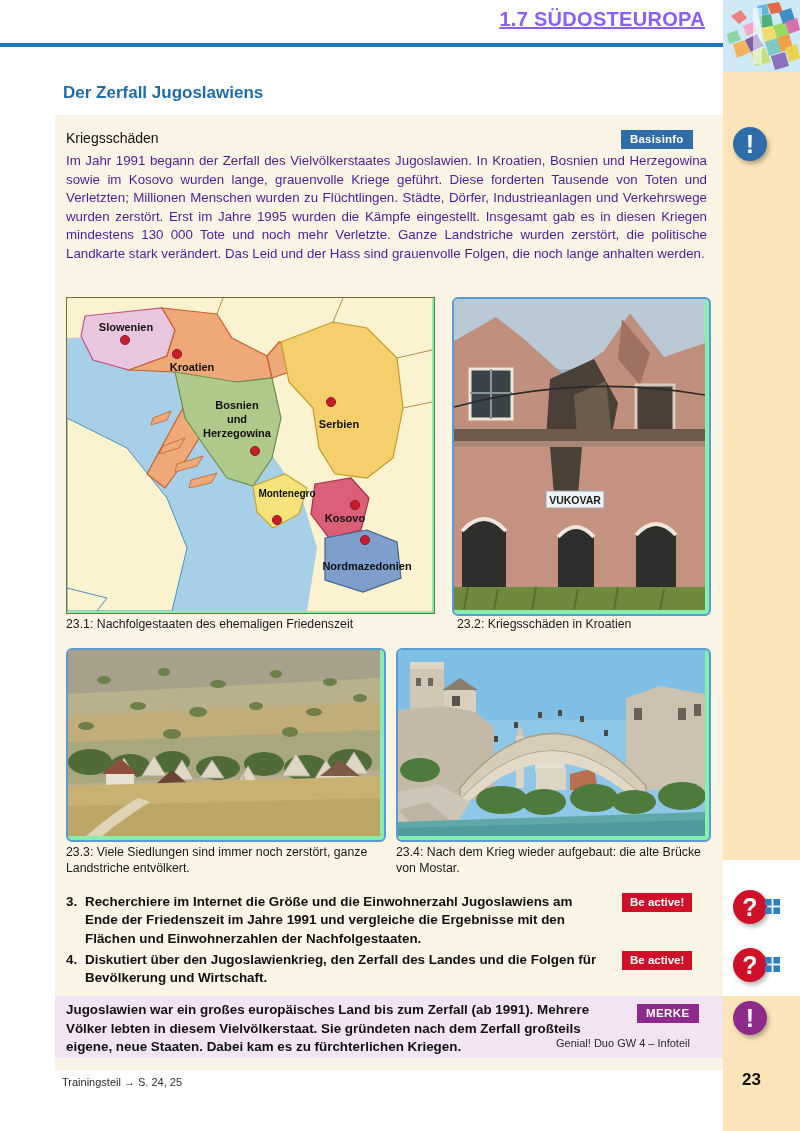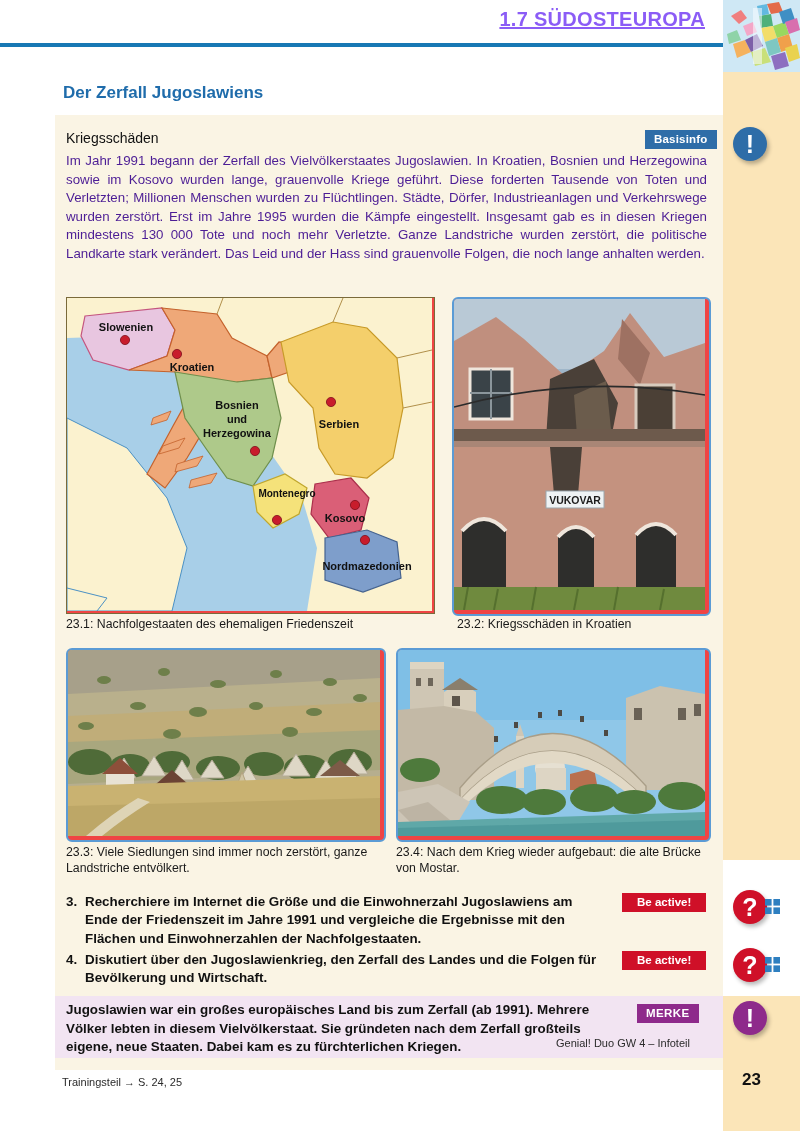--- a/index.html
+++ b/index.html
@@ -16,47 +16,47 @@
   .hdr-rule{position:absolute;left:0;top:43px;width:723px;height:4px;background:#1878b4;}
   .eu-thumb{position:absolute;left:723px;top:0;width:77px;height:72px;overflow:hidden;background:#cfe8f5;}
   .eu-thumb svg{display:block;}
 
   
   .content{position:absolute;left:55px;top:115px;width:668px;height:955px;background:#faf4e4;}
   .page-h2{position:absolute;left:63px;top:83px;font-size:17px;font-weight:bold;color:#1f6cab;}
 
   .sub-h{position:absolute;left:66px;top:130px;font-size:14px;font-weight:normal;color:#111;}
   .basisinfo{position:absolute;left:621px;top:130px;background:#2e6da8;color:#fff;
-             font-size:11.5px;font-weight:bold;padding:3px 9px 4px;letter-spacing:.2px;margin-left:24px;}
+             font-size:11.5px;font-weight:bold;padding:3px 9px 4px;letter-spacing:.2px;}
 
   .body-text{position:absolute;left:66px;top:152px;width:641px;font-size:13.3px;
              line-height:18.6px;color:#4c1d95;text-align:justify;}
 
   
-  .fig{position:absolute;border:2px solid #5b9bd5;border-radius:6px;overflow:hidden;background:#ef4444;}
+  .fig{position:absolute;border:2px solid #5b9bd5;border-radius:6px;overflow:hidden;background:#86efac;}
   .fig-map{left:66px;top:297px;width:367px;height:315px;border-color:#7a6a3a;border-width:1px;border-radius:0;}
   .fig-vuk{left:452px;top:297px;width:255px;height:315px;}
   .fig-vill{left:66px;top:648px;width:316px;height:190px;}
   .fig-brid{left:396px;top:648px;width:311px;height:190px;}
 
   .cap{position:absolute;font-size:12.3px;line-height:15.5px;color:#1a1a1a;}
   .cap-231{left:66px;top:617px;width:380px;}
   .cap-232{left:457px;top:617px;width:255px;}
   .cap-233{left:66px;top:845px;width:320px;}
   .cap-234{left:396px;top:845px;width:305px;}
 
   
   .ex{position:absolute;font-size:13.4px;line-height:18.4px;font-weight:bold;color:#111;}
   .ex-num{position:absolute;font-weight:bold;}
   .ex3{left:85px;top:893px;width:512px;}
   .ex4{left:85px;top:951px;width:512px;}
   .ex3n{left:66px;top:893px;}
   .ex4n{left:66px;top:951px;}
   .beactive{position:absolute;background:#cf1028;color:#fff;font-size:11.5px;font-weight:bold;
-            padding:3px 15px 4px;white-space:nowrap;}
+            padding:3px 8px 4px;white-space:nowrap;}
   .ba1{left:622px;top:893px;}
   .ba2{left:622px;top:951px;}
 
   
   .merke-box{position:absolute;left:55px;top:996px;width:668px;height:62px;background:#f2e4f2;}
   .merke-text{position:absolute;left:66px;top:1001px;width:540px;font-size:13.4px;
               line-height:18.6px;font-weight:bold;color:#111;}
   .merke-badge{position:absolute;left:637px;top:1004px;background:#8e2a8b;color:#fff;
                font-size:11.5px;font-weight:bold;padding:3px 9px 4px;letter-spacing:.4px;}
 

